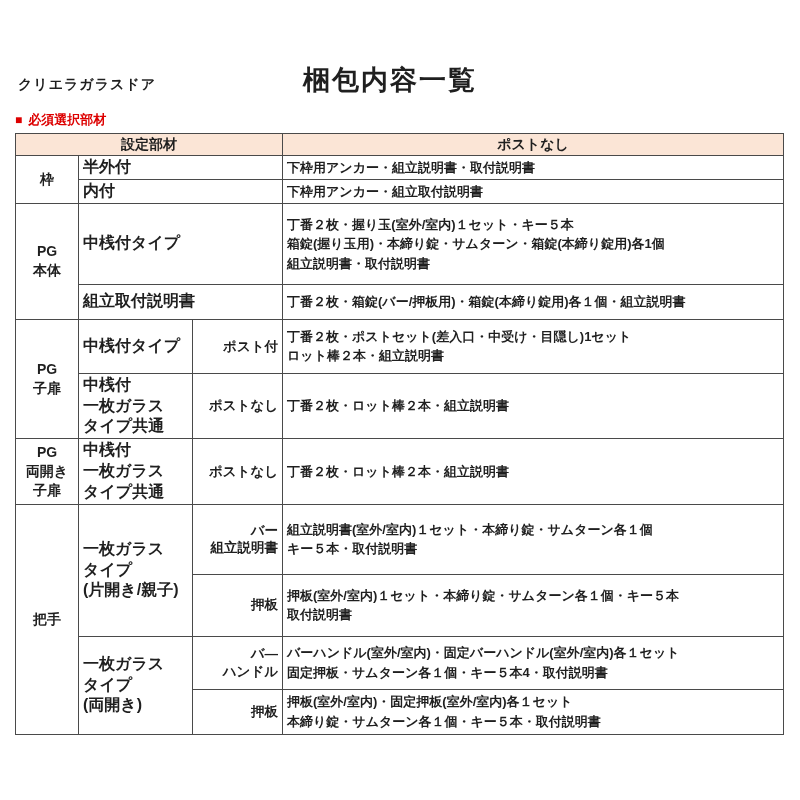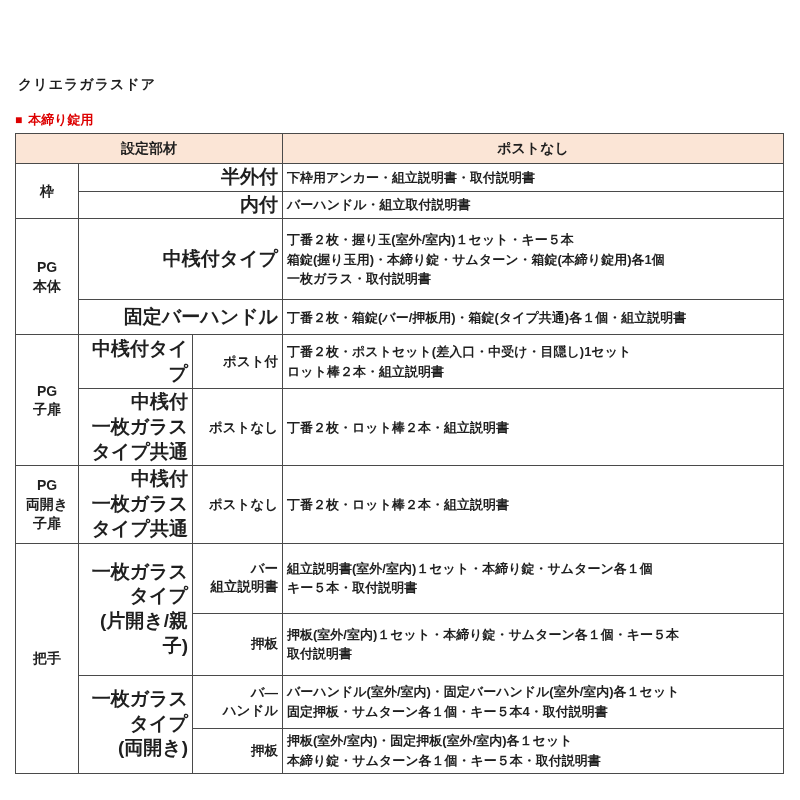--- a/index.html
+++ b/index.html
@@ -36,78 +36,79 @@
   }
   table.spec th{
     background:#fbe5d6;
     font-size:14px;text-align:center;
     height:20px;padding:0 4px;
   }
   td.group{
     font-size:14px;text-align:center;width:63px;line-height:1.35;
   }
   td.type{
-    font-size:19px;text-align:right;line-height:1.3;
+    font-size:16px;text-align:left;line-height:1.3;
   }
   td.subtype{
     font-size:13.5px;text-align:right;line-height:1.3;
   }
   td.content{
     font-size:13px;text-align:left;padding-left:7px;line-height:1.5;margin-top:12px;
   }
 </style>
 </head>
 <body>
 
 <div class="page">
 
   <div class="product-name">クリエラガラスドア</div>
 
+  <div class="page-title">梱包内容一覧</div>
 
   <div class="required-row">
     <span class="req-marker">■</span>
-    <span>本締り錠用</span>
+    <span>必須選択部材</span>
   </div>
 
   <table class="spec">
     <colgroup>
       <col style="width:63px">
         <col style="width:114px">
         <col style="width:90px">
         <col style="width:501px">
     </colgroup>
     <thead>
-      <tr style="height:30px">
+      <tr style="height:22px">
         <th colspan="3">設定部材</th>
         <th>ポストなし</th>
       </tr>
     </thead>
     <tbody>
 
       <tr style="height:24px">
         <td class="group" rowspan="2">枠</td>
         <td class="type" colspan="2">半外付</td>
         <td class="content">下枠用アンカー・組立説明書・取付説明書</td>
       </tr>
       <tr style="height:23px">
         <td class="type" colspan="2">内付</td>
-        <td class="content">バーハンドル・組立取付説明書</td>
+        <td class="content">下枠用アンカー・組立取付説明書</td>
       </tr>
 
       <tr style="height:81px">
         <td class="group" rowspan="2">PG
 本体</td>
         <td class="type" colspan="2">中桟付タイプ</td>
         <td class="content">丁番２枚・握り玉(室外/室内)１セット・キー５本
 箱錠(握り玉用)・本締り錠・サムターン・箱錠(本締り錠用)各1個
-一枚ガラス・取付説明書</td>
+組立説明書・取付説明書</td>
       </tr>
       <tr style="height:35px">
-        <td class="type" colspan="2">固定バーハンドル</td>
-        <td class="content">丁番２枚・箱錠(バー/押板用)・箱錠(タイプ共通)各１個・組立説明書</td>
+        <td class="type" colspan="2">組立取付説明書</td>
+        <td class="content">丁番２枚・箱錠(バー/押板用)・箱錠(本締り錠用)各１個・組立説明書</td>
       </tr>
 
       <tr style="height:54px">
         <td class="group" rowspan="2">PG
 子扉</td>
         <td class="type">中桟付タイプ</td>
         <td class="subtype">ポスト付</td>
         <td class="content">丁番２枚・ポストセット(差入口・中受け・目隠し)1セット
 ロット棒２本・組立説明書</td>
       </tr>

